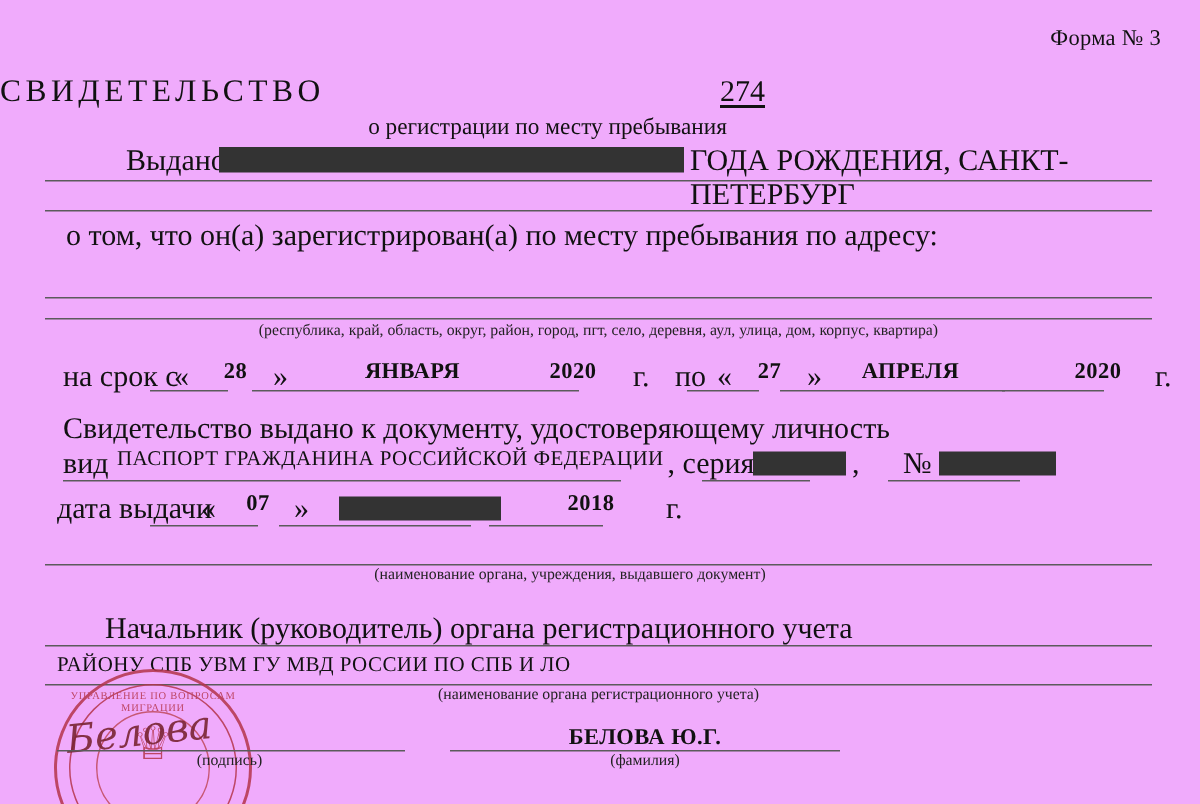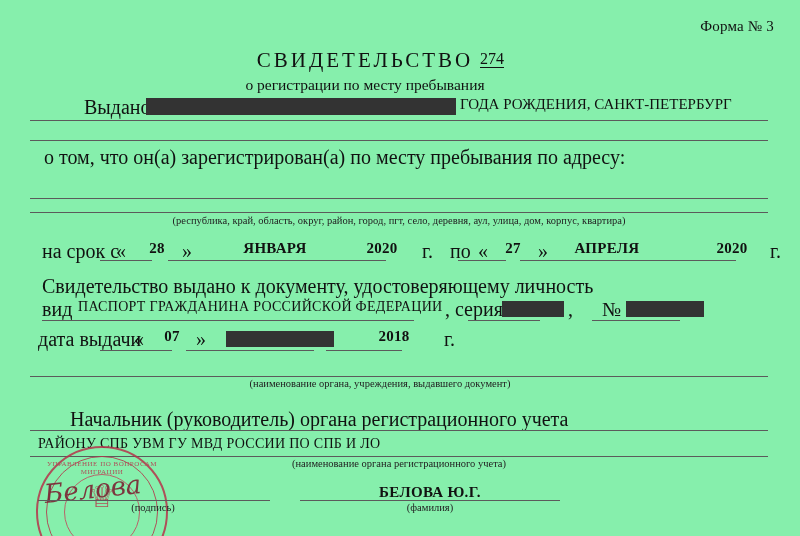--- a/index.html
+++ b/index.html
@@ -9,48 +9,47 @@
   }
   body {
     font-family: "Liberation Serif", serif;
     color: #111111;
   }
   #page {
     position: relative;
     width: 800px;
     height: 536px;
     overflow: hidden;
-    background: #86efac;
+    background: #f0abfc;
   }
   .abs { position: absolute; }
   .form-no {
     right: 26px;
     top: 18px;
     font-size: 15px;
     letter-spacing: 0.2px;
   }
   .title-main {
     left: 0; right: 0;
     top: 48px;
-    text-align: center;
     font-size: 21px;
     letter-spacing: 3px;
     padding-right: 70px;
   }
   .title-sub {
     left: 0; right: 0;
     top: 76px;
     text-align: center;
     font-size: 15.5px;
     padding-right: 70px;
   }
   .doc-number {
     left: 480px;
     top: 50px;
-    font-size: 16px;
+    font-size: 20px;
   }
   .doc-number .num-val { text-decoration: underline; text-underline-offset: 3px; }
 
   .rule {
     border-bottom: 1px solid #5b5b5b;
     height: 0;
   }
 
   .label { font-size: 20px; }
   .small-caption {
@@ -129,21 +128,21 @@
 
   <div class="abs form-no">Форма № 3</div>
 
   <div class="abs title-main">СВИДЕТЕЛЬСТВО</div>
   <div class="abs doc-number"><span class="num-val">274</span></div>
   <div class="abs title-sub">о регистрации по месту пребывания</div>
 
   <div class="abs" style="left:36px; top:96px; width:728px; height:22px;">
     <span class="label" style="position:absolute; left:48px; top:0;">Выдано</span>
     <span class="redact" style="position:absolute; left:110px; top:2px; width:310px; height:17px;"></span>
-    <span class="label" style="position:absolute; left:424px; top:0; font-size:15px;">ГОДА РОЖДЕНИЯ, САНКТ-ПЕТЕРБУРГ</span>
+    <span class="label" style="position:absolute; left:424px; top:0; font-size:20px;">ГОДА РОЖДЕНИЯ, САНКТ-ПЕТЕРБУРГ</span>
   </div>
   <div class="abs rule" style="left:30px; top:120px; width:738px;"></div>
 
   <div class="abs rule" style="left:30px; top:140px; width:738px;"></div>
   <div class="abs label" style="left:44px; top:146px;">о том, что он(а) зарегистрирован(а) по месту пребывания по адресу:</div>
 
   <div class="abs rule" style="left:30px; top:198px; width:738px;"></div>
   <div class="abs rule" style="left:30px; top:212px; width:738px;"></div>
   <div class="abs small-caption" style="left:30px; top:215px; width:738px;">(республика, край, область, округ, район, город, пгт, село, деревня, аул, улица, дом, корпус, квартира)</div>
 

